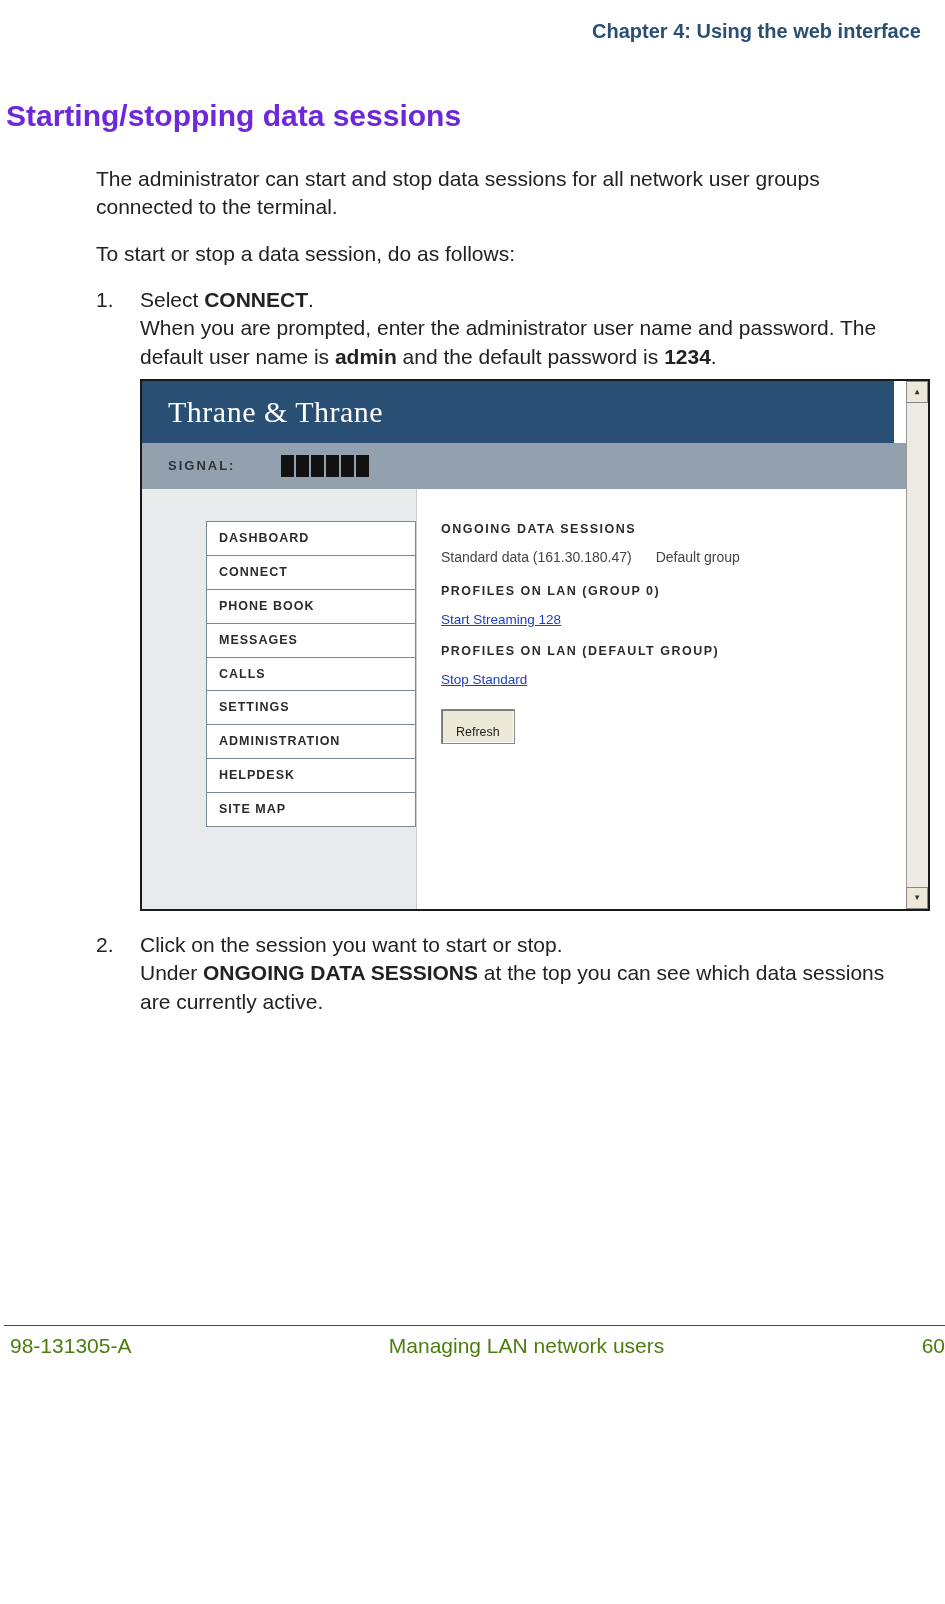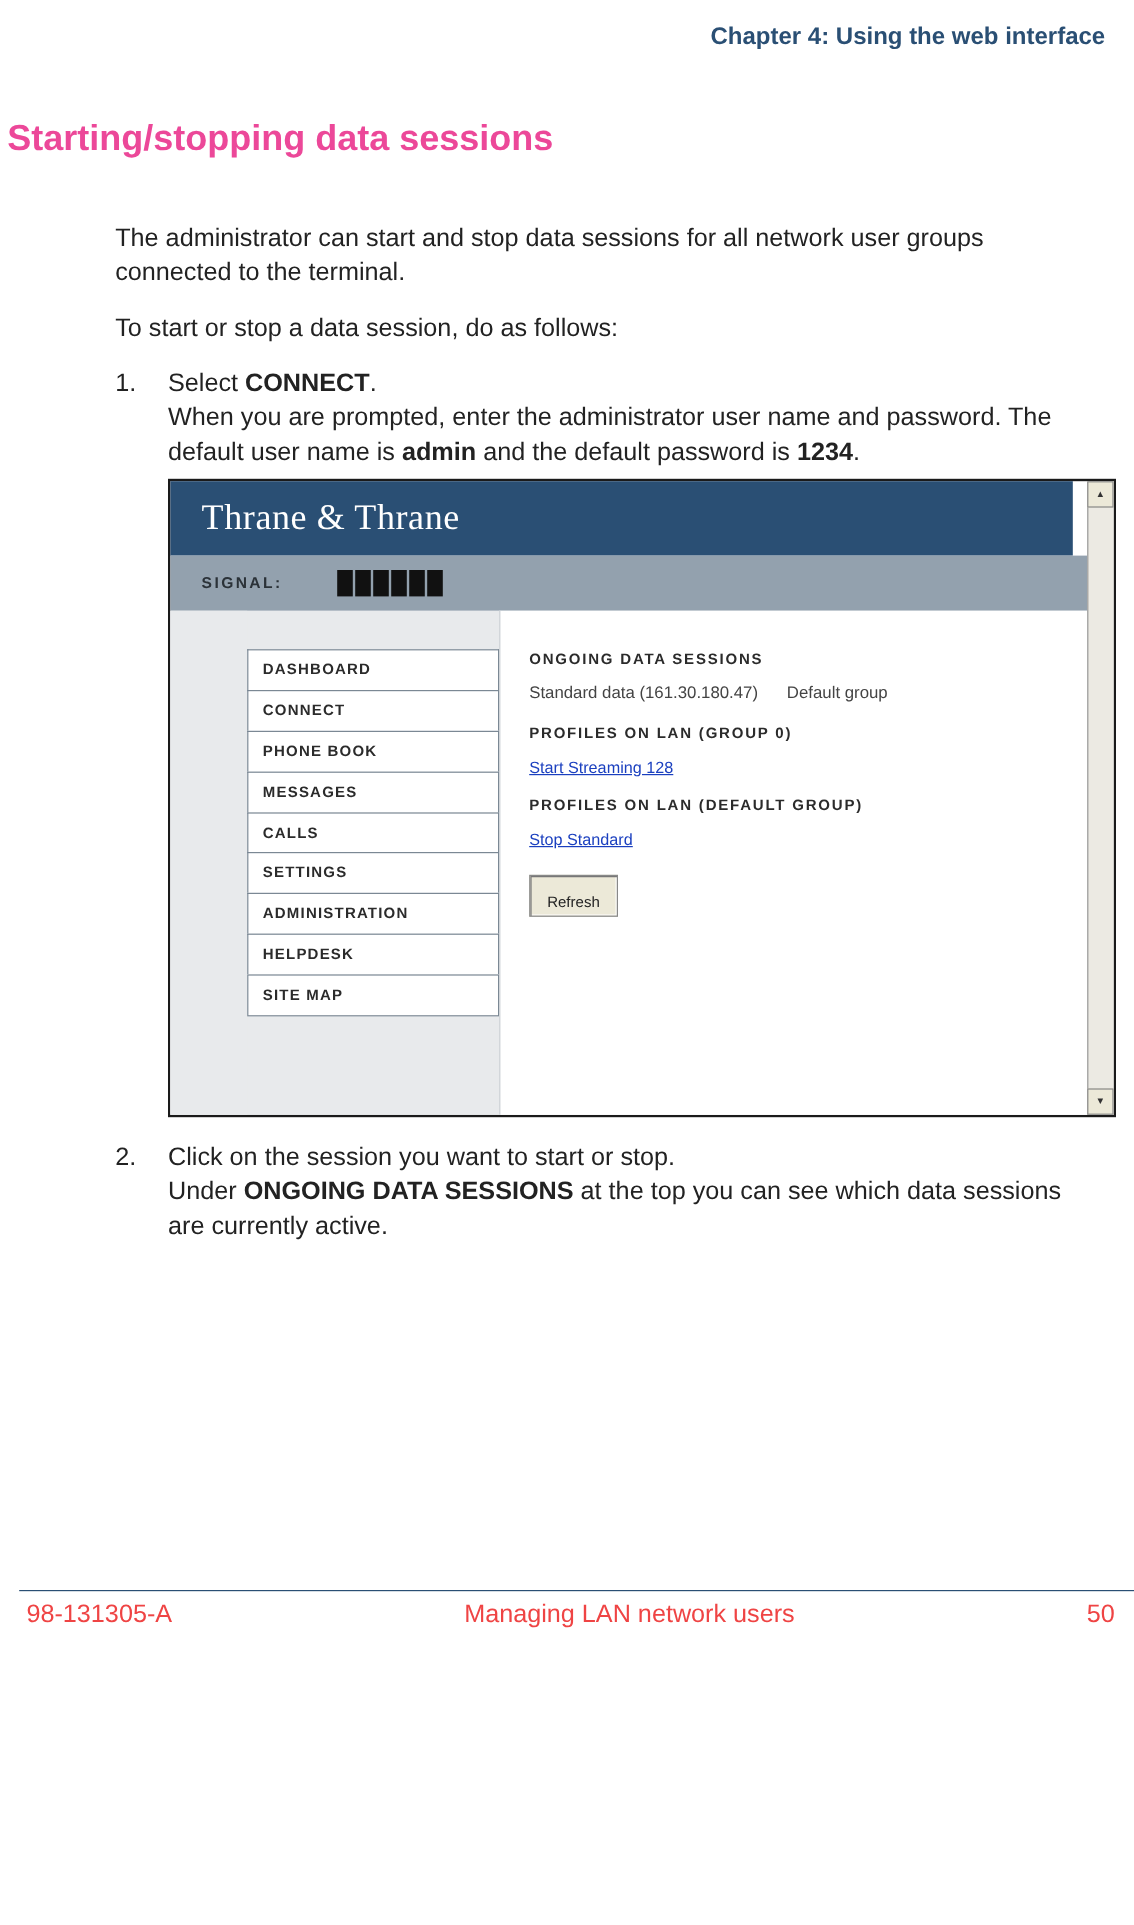--- a/index.html
+++ b/index.html
@@ -19,24 +19,24 @@
   }
   .chapter-header {
     text-align: right;
     color: #2a4f74;
     font-weight: 600;
     font-size: 20px;
     padding-right: 8px;
     margin-bottom: 56px;
   }
   .section-title {
-    color: #ec4899;
+    color: #6d28d9;
     font-weight: 700;
     font-size: 30px;
-    margin-bottom: 52px;
+    margin-bottom: 32px;
   }
   .body-text {
     margin-left: 90px;
     margin-right: 30px;
     font-size: 21px;
     line-height: 1.35;
   }
   .para { margin-bottom: 18px; }
   ol.steps {
     margin-left: 90px;
@@ -184,30 +184,30 @@
     border: 1px solid #888;
     padding: 15px 14px 4px;
     font-family: Verdana, Arial, sans-serif;
     font-size: 12.5px;
     color: #222;
     box-shadow: 1px 1px 0 #777 inset, -1px -1px 0 #fff inset;
   }
 
   .footer {
     position: absolute;
-    left: 16px; right: 0;
+    left: 4px; right: 0;
     bottom: 26px;
     border-top: 1px solid #2a4f74;
     padding-top: 8px;
     display: flex;
     justify-content: space-between;
-    color: #ef4444;
+    color: #4d7c0f;
     font-size: 21px;
     padding-left: 6px;
-    padding-right: 16px;
+    padding-right: 0;
   }
 </style>
 </head>
 <body>
 
 <div class="page">
 
   <div class="chapter-header">Chapter 4: Using the web interface</div>
 
   <div class="section-title">Starting/stopping data sessions</div>
@@ -283,16 +283,16 @@
       <span>Click on the session you want to start or stop.</span>
       <div>
         <span>Under </span><span class="bold">ONGOING DATA SESSIONS</span><span> at the top you can see which data sessions are currently active.</span>
       </div>
     </li>
   </ol>
 
   <div class="footer">
     <span>98-131305-A</span>
     <span>Managing LAN network users</span>
-    <span>50</span>
+    <span>60</span>
   </div>
 
 </div>
 
 </body></html>

